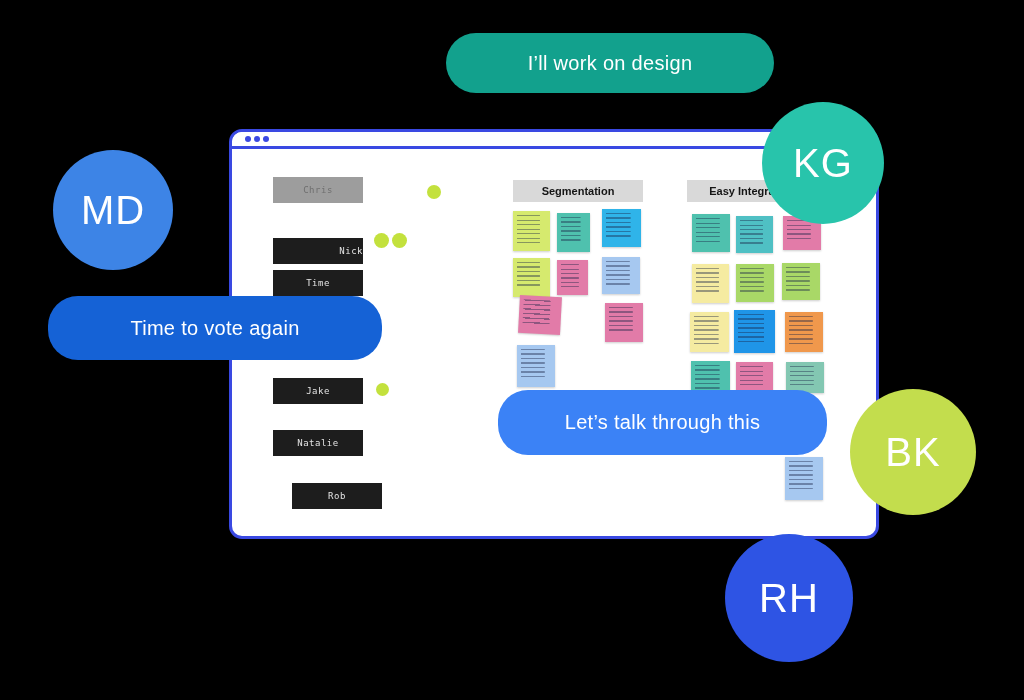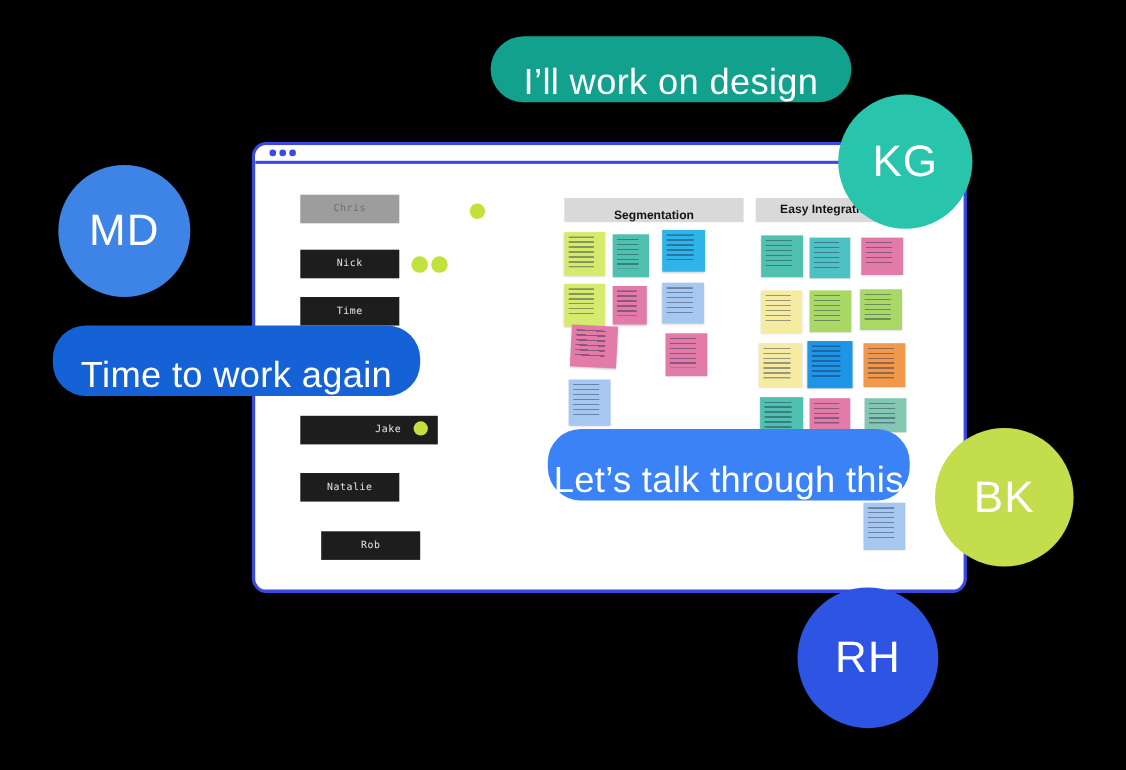--- a/index.html
+++ b/index.html
@@ -28,22 +28,22 @@
            background:#d9d9d9;color:#151515;font-size:11px;font-weight:bold;}
 
   
   .note{position:absolute;box-shadow:0 1px 2px rgba(0,0,0,.2);}
   .note .txt{position:absolute;left:4px;right:6px;top:4px;bottom:8px;opacity:.7;
     background-image:repeating-linear-gradient(to bottom,
       rgba(25,35,70,.6) 0px, rgba(25,35,70,.6) 1.3px, transparent 1.3px, transparent 4.5px);
     background-size:85% 100%;background-repeat:no-repeat;}
 
   
-  .bubble{position:absolute;display:flex;align-items:flex-end;justify-content:center;
-          border-radius:30px;color:#fff;font-size:33px;letter-spacing:.3px;}
+  .bubble{position:absolute;display:flex;align-items:center;justify-content:center;
+          border-radius:30px;color:#fff;font-size:20px;letter-spacing:.3px;}
 
   
   .avatar{position:absolute;border-radius:50%;display:flex;align-items:center;justify-content:center;
           color:#fff;font-size:40px;letter-spacing:1px;}
 </style>
 </head>
 <body>
 
 <div class="stage">
 
@@ -53,44 +53,44 @@
         <div class="tdot"></div>
         <div class="tdot"></div>
       </div>
     <div class="body"></div>
   </div>
 
   <div id="participants">
       <div class="tag gray" style="left: 273px; top: 177px;">
         <span>Chris</span>
       </div>
-      <div class="tag dark" style="left: 273px; top: 227px;">
+      <div class="tag dark" style="left: 273px; top: 238px; justify-content: flex-end;">
         <span>Nick</span>
       </div>
       <div class="tag dark" style="left: 273px; top: 270px;">
         <span>Time</span>
       </div>
-      <div class="tag dark" style="left: 273px; top: 378px; padding-left: 35px;">
+      <div class="tag dark" style="left: 273px; top: 378px;">
         <span>Jake</span>
       </div>
       <div class="tag dark" style="left: 273px; top: 430px;">
         <span>Natalie</span>
       </div>
       <div class="tag dark" style="left: 273px; top: 483px; margin-left: 19px;">
         <span>Rob</span>
       </div>
     </div>
   <div id="votedots">
       <div class="vdot" style="left: 427px; top: 185px; width: 14px; height: 14px; background: rgb(195, 225, 61);"></div>
       <div class="vdot" style="left: 374px; top: 233px; width: 15px; height: 15px; background: rgb(195, 225, 61);"></div>
       <div class="vdot" style="left: 392px; top: 233px; width: 15px; height: 15px; background: rgb(195, 225, 61);"></div>
       <div class="vdot" style="left: 376px; top: 383px; width: 13px; height: 13px; background: rgb(195, 225, 61);"></div>
     </div>
   <div id="colheads">
-      <div class="colhead" style="left: 513px; top: 180px; width: 163px; height: 22px; align-items: flex-end;">
+      <div class="colhead" style="left: 513px; top: 180px; width: 130px; height: 22px;">
         <span>Segmentation</span>
       </div>
       <div class="colhead" style="left: 687px; top: 180px; width: 130px; height: 22px;">
         <span>Easy Integration</span>
       </div>
     </div>
   <div id="notes">
       <div class="note" style="left: 513px; top: 211px; width: 37px; height: 40px; background: rgb(214, 234, 110); transform: none;">
         <div class="txt"></div>
       </div>
@@ -156,31 +156,31 @@
       </div>
       <div class="note" style="left: 785px; top: 457px; width: 38px; height: 43px; background: rgb(166, 200, 240); transform: none;">
         <div class="txt"></div>
       </div>
     </div>
   <div id="bubbles">
       <div class="bubble" style="left: 446px; top: 33px; width: 328px; height: 60px; background: rgb(18, 161, 141);">
         <span>I’ll work on design</span>
       </div>
       <div class="bubble" style="left: 48px; top: 296px; width: 334px; height: 64px; background: rgb(21, 98, 214);">
-        <span>Time to work again</span>
+        <span>Time to vote again</span>
       </div>
       <div class="bubble" style="left: 498px; top: 390px; width: 329px; height: 65px; background: #3b82f6;">
         <span>Let’s talk through this</span>
       </div>
     </div>
   <div id="avatars">
       <div class="avatar" style="left: 53px; top: 150px; width: 120px; height: 120px; background: rgb(61, 132, 230);">
         <span>MD</span>
       </div>
-      <div class="avatar" style="left: 762px; top: 86px; width: 122px; height: 122px; background: rgb(40, 196, 171);">
+      <div class="avatar" style="left: 762px; top: 102px; width: 122px; height: 122px; background: rgb(40, 196, 171);">
         <span>KG</span>
       </div>
       <div class="avatar" style="left: 850px; top: 389px; width: 126px; height: 126px; background: rgb(195, 221, 77);">
         <span>BK</span>
       </div>
       <div class="avatar" style="left: 725px; top: 534px; width: 128px; height: 128px; background: rgb(46, 84, 228);">
         <span>RH</span>
       </div>
     </div>
 

